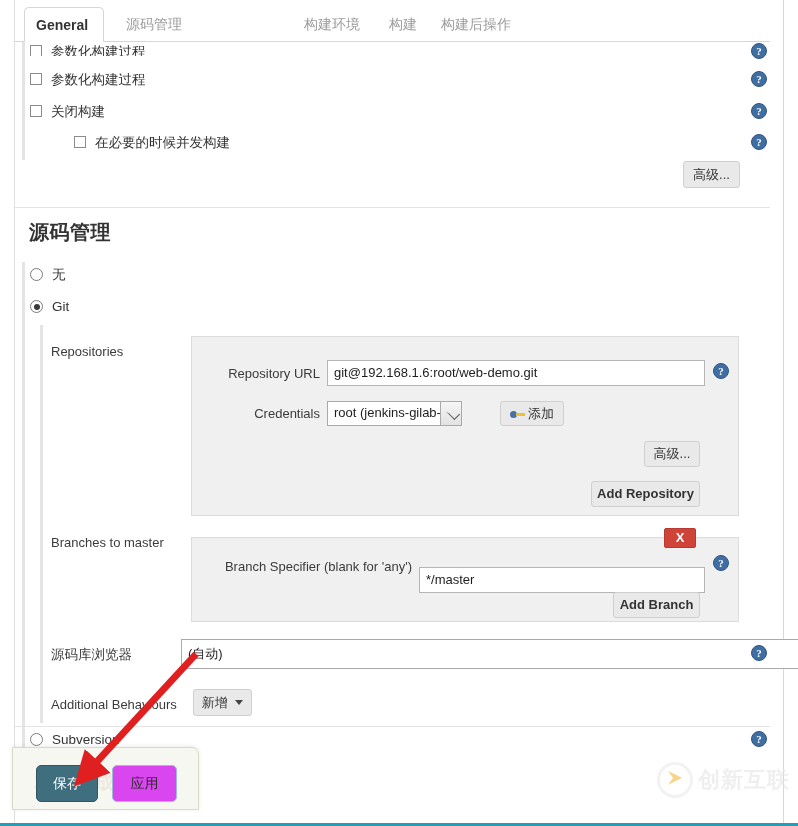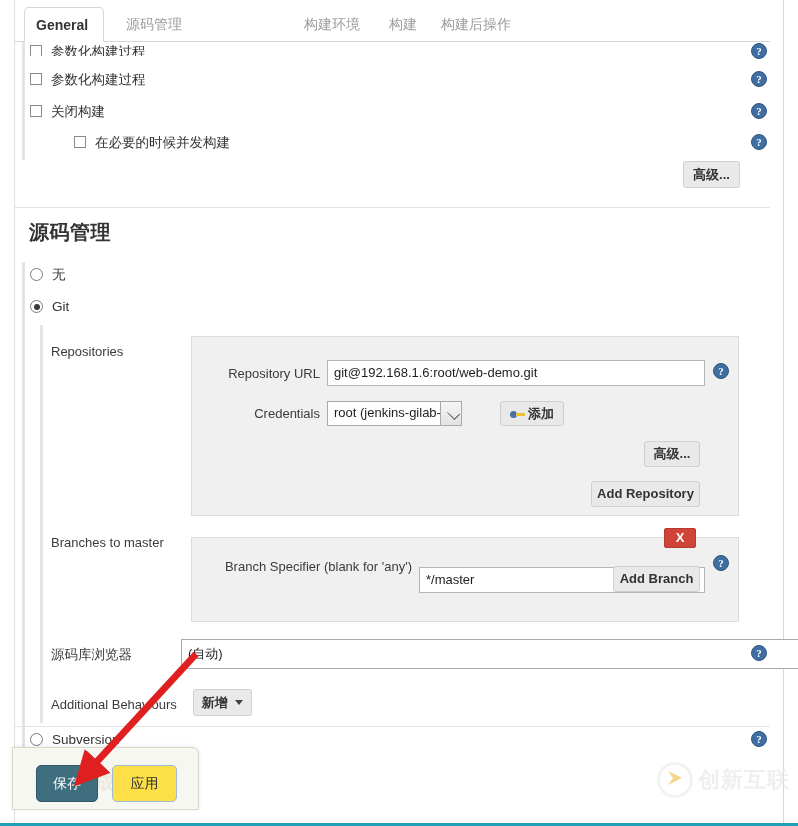--- a/index.html
+++ b/index.html
@@ -135,21 +135,20 @@
     border-radius: 3px;
     color: #333333;
     font-size: 13px;
     text-align: center;
     box-sizing: border-box;
     white-space: nowrap;
   }
   .btn.gray {
     background: #e9e9e9;
     border: 1px solid #cfcfcf;
-    font-weight: bold;
   }
 
   
   .sep {
     position: absolute;
     left: 15px;
     width: 755px;
     height: 1px;
     background: #e4e4e4;
   }
@@ -289,21 +288,21 @@
     text-align: center;
     box-sizing: border-box;
     white-space: nowrap;
   }
   .savebtn.primary {
     background: #3f6e7e;
     border: 1px solid #2f5765;
     color: #ffffff;
   }
   .savebtn.secondary {
-    background: #fde047;
+    background: #d946ef;
     border: 1px solid #9fb9d8;
     color: #2b2b2b;
   }
   .bottomline {
     position: absolute;
     left: 0; bottom: 0;
     width: 798px; height: 3px;
     background: #1fa0b8;
   }
 
@@ -466,21 +465,21 @@
   <div class="xbtn" style="left:664px; top:528px; width:32px; height:20px; line-height:18px;">
     <span>X</span>
   </div>
 
   <div class="fieldlabel" style="left:160px; top:559px; width:252px;">Branch Specifier (blank for 'any')</div>
   <div class="txtinput" style="left:419px; top:567px; width:286px; height:26px;">*/master</div>
   <div class="help" style="left:713px; top:555px;">
     <span>?</span>
   </div>
 
-  <div class="btn gray" style="left:613px; top:566px; width:87px; height:26px; line-height:24px; font-weight:bold;">
+  <div class="btn gray" style="left:613px; top:592px; width:87px; height:26px; line-height:24px; font-weight:bold;">
     <span>Add Branch</span>
   </div>
 
   <div class="rowlabel" style="left:51px; top:646px; font-size:13.5px;">源码库浏览器</div>
   <div class="selectbox" style="left:181px; top:639px; width:675px; height:30px; line-height:27px;">
     <span>(自动)</span>
     <span class="arrowbox" style="width:22px;">
       <span class="chev thin"></span>
     </span>
   </div>

